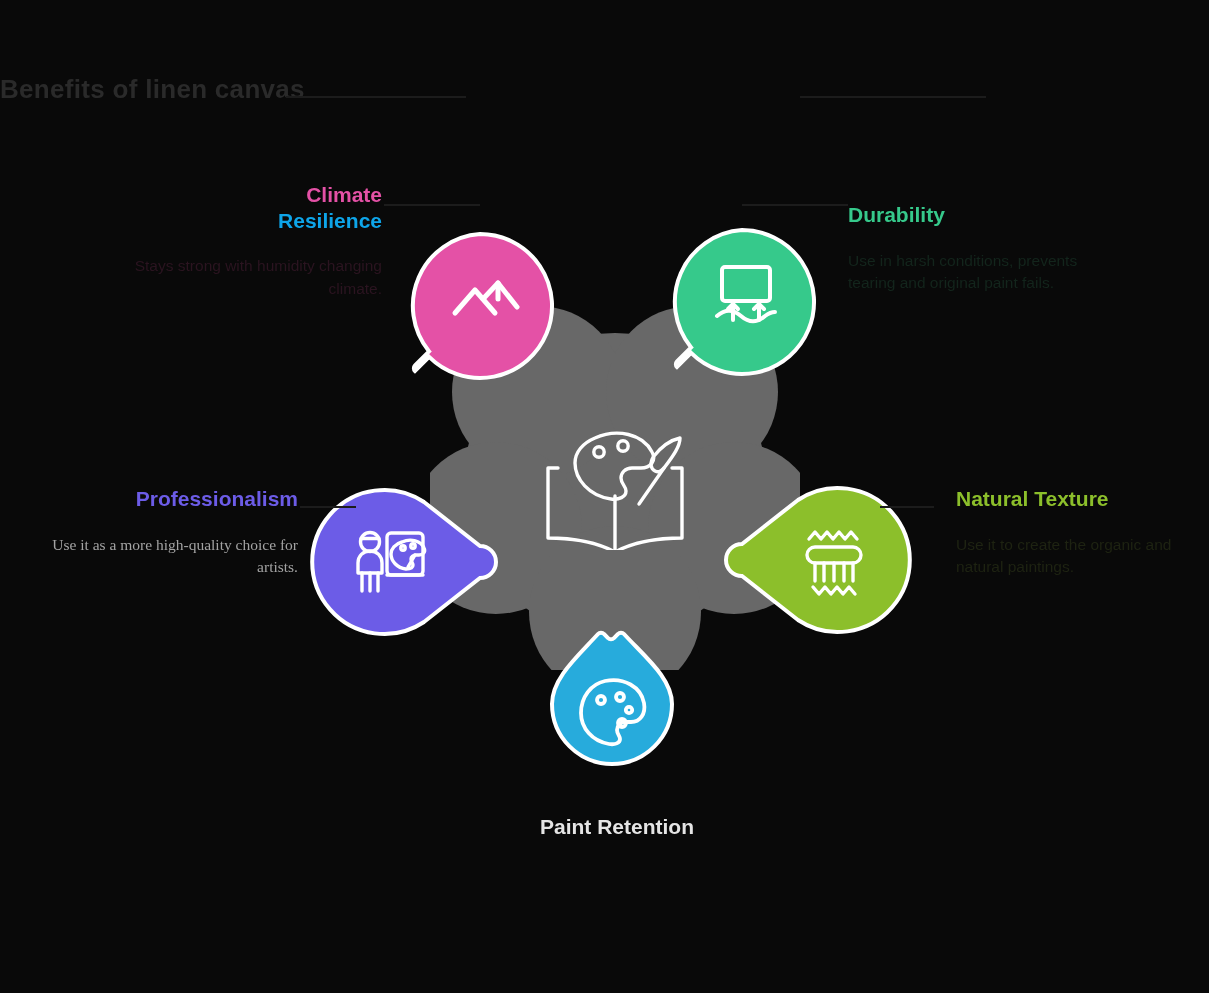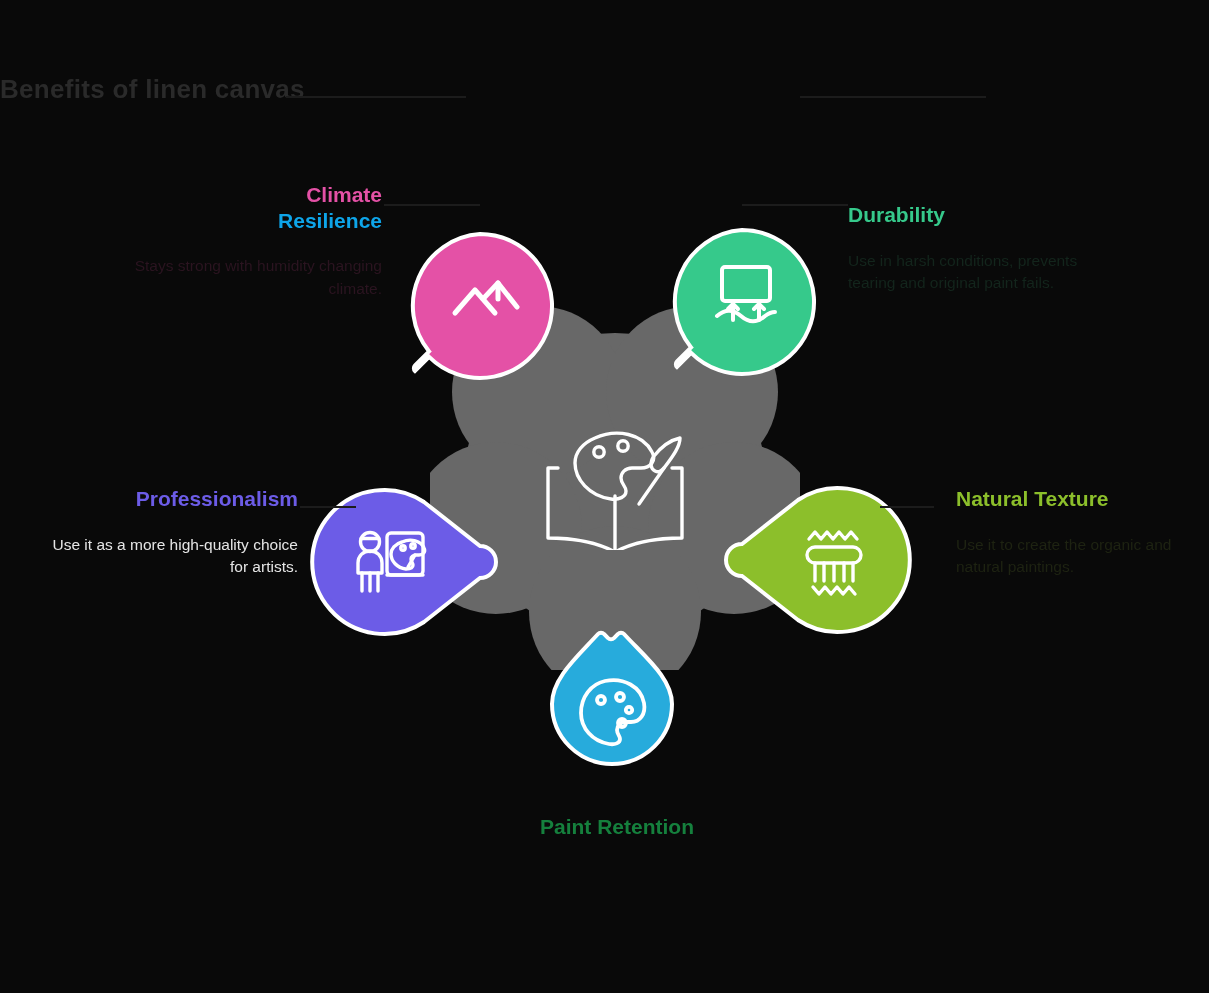--- a/index.html
+++ b/index.html
@@ -48,21 +48,21 @@
   .block{position:absolute;width:262px;}
   .block .head{font-size:21px;font-weight:700;line-height:1.22;margin-bottom:22px;}
   .block .body{font-size:15.5px;line-height:1.45;color:#1e1e1e;}
   .b-climate  {left:120px;  top:146px;  text-align:right;margin-top:36px;}
   .b-durab    {left:848px;  top:184px;  text-align:left;}
   .b-prof     {left:36px;   top:486px;  text-align:right;}
   .b-texture  {left:956px;  top:486px;  text-align:left;}
   .b-paint    {left:472px;  top:814px;  text-align:center;width:290px;}
   .b-climate .body{color:#2b1420;}
   .b-durab   .body{color:#13251c;}
-  .b-prof    .body{color:#e5e5e5;}
+  .b-prof    .body{color:#a3a3a3;font-family:Liberation Serif, serif;}
   .b-texture .body{color:#1e2312;}
   .b-paint   .body{color:#11232b;}
 
   
   .rule{position:absolute;height:1.5px;background:#1c1c1c;}
   .rule.r-title-l{left:286px;top:96px;width:180px;}
   .rule.r-title-r{left:800px;top:96px;width:186px;}
   .rule.r-climate{left:384px;top:204px;width:96px;}
   .rule.r-durab{left:742px;top:204px;width:106px;}
   .rule.r-prof{left:300px;top:506px;width:56px;}
@@ -205,16 +205,16 @@
     <div class="body">Use it as a more high-quality choice for artists.</div>
   </div>
 
   <div class="rule r-texture"></div>
   <div class="block b-texture">
     <div class="head" style="color:#8CBF2B;">Natural Texture</div>
     <div class="body">Use it to create the organic and natural paintings.</div>
   </div>
 
   <div class="block b-paint">
-    <div class="head" style="color:#15803d;">Paint Retention</div>
+    <div class="head" style="color:#e5e5e5;">Paint Retention</div>
   </div>
 
 </div>
 
 </body></html>

